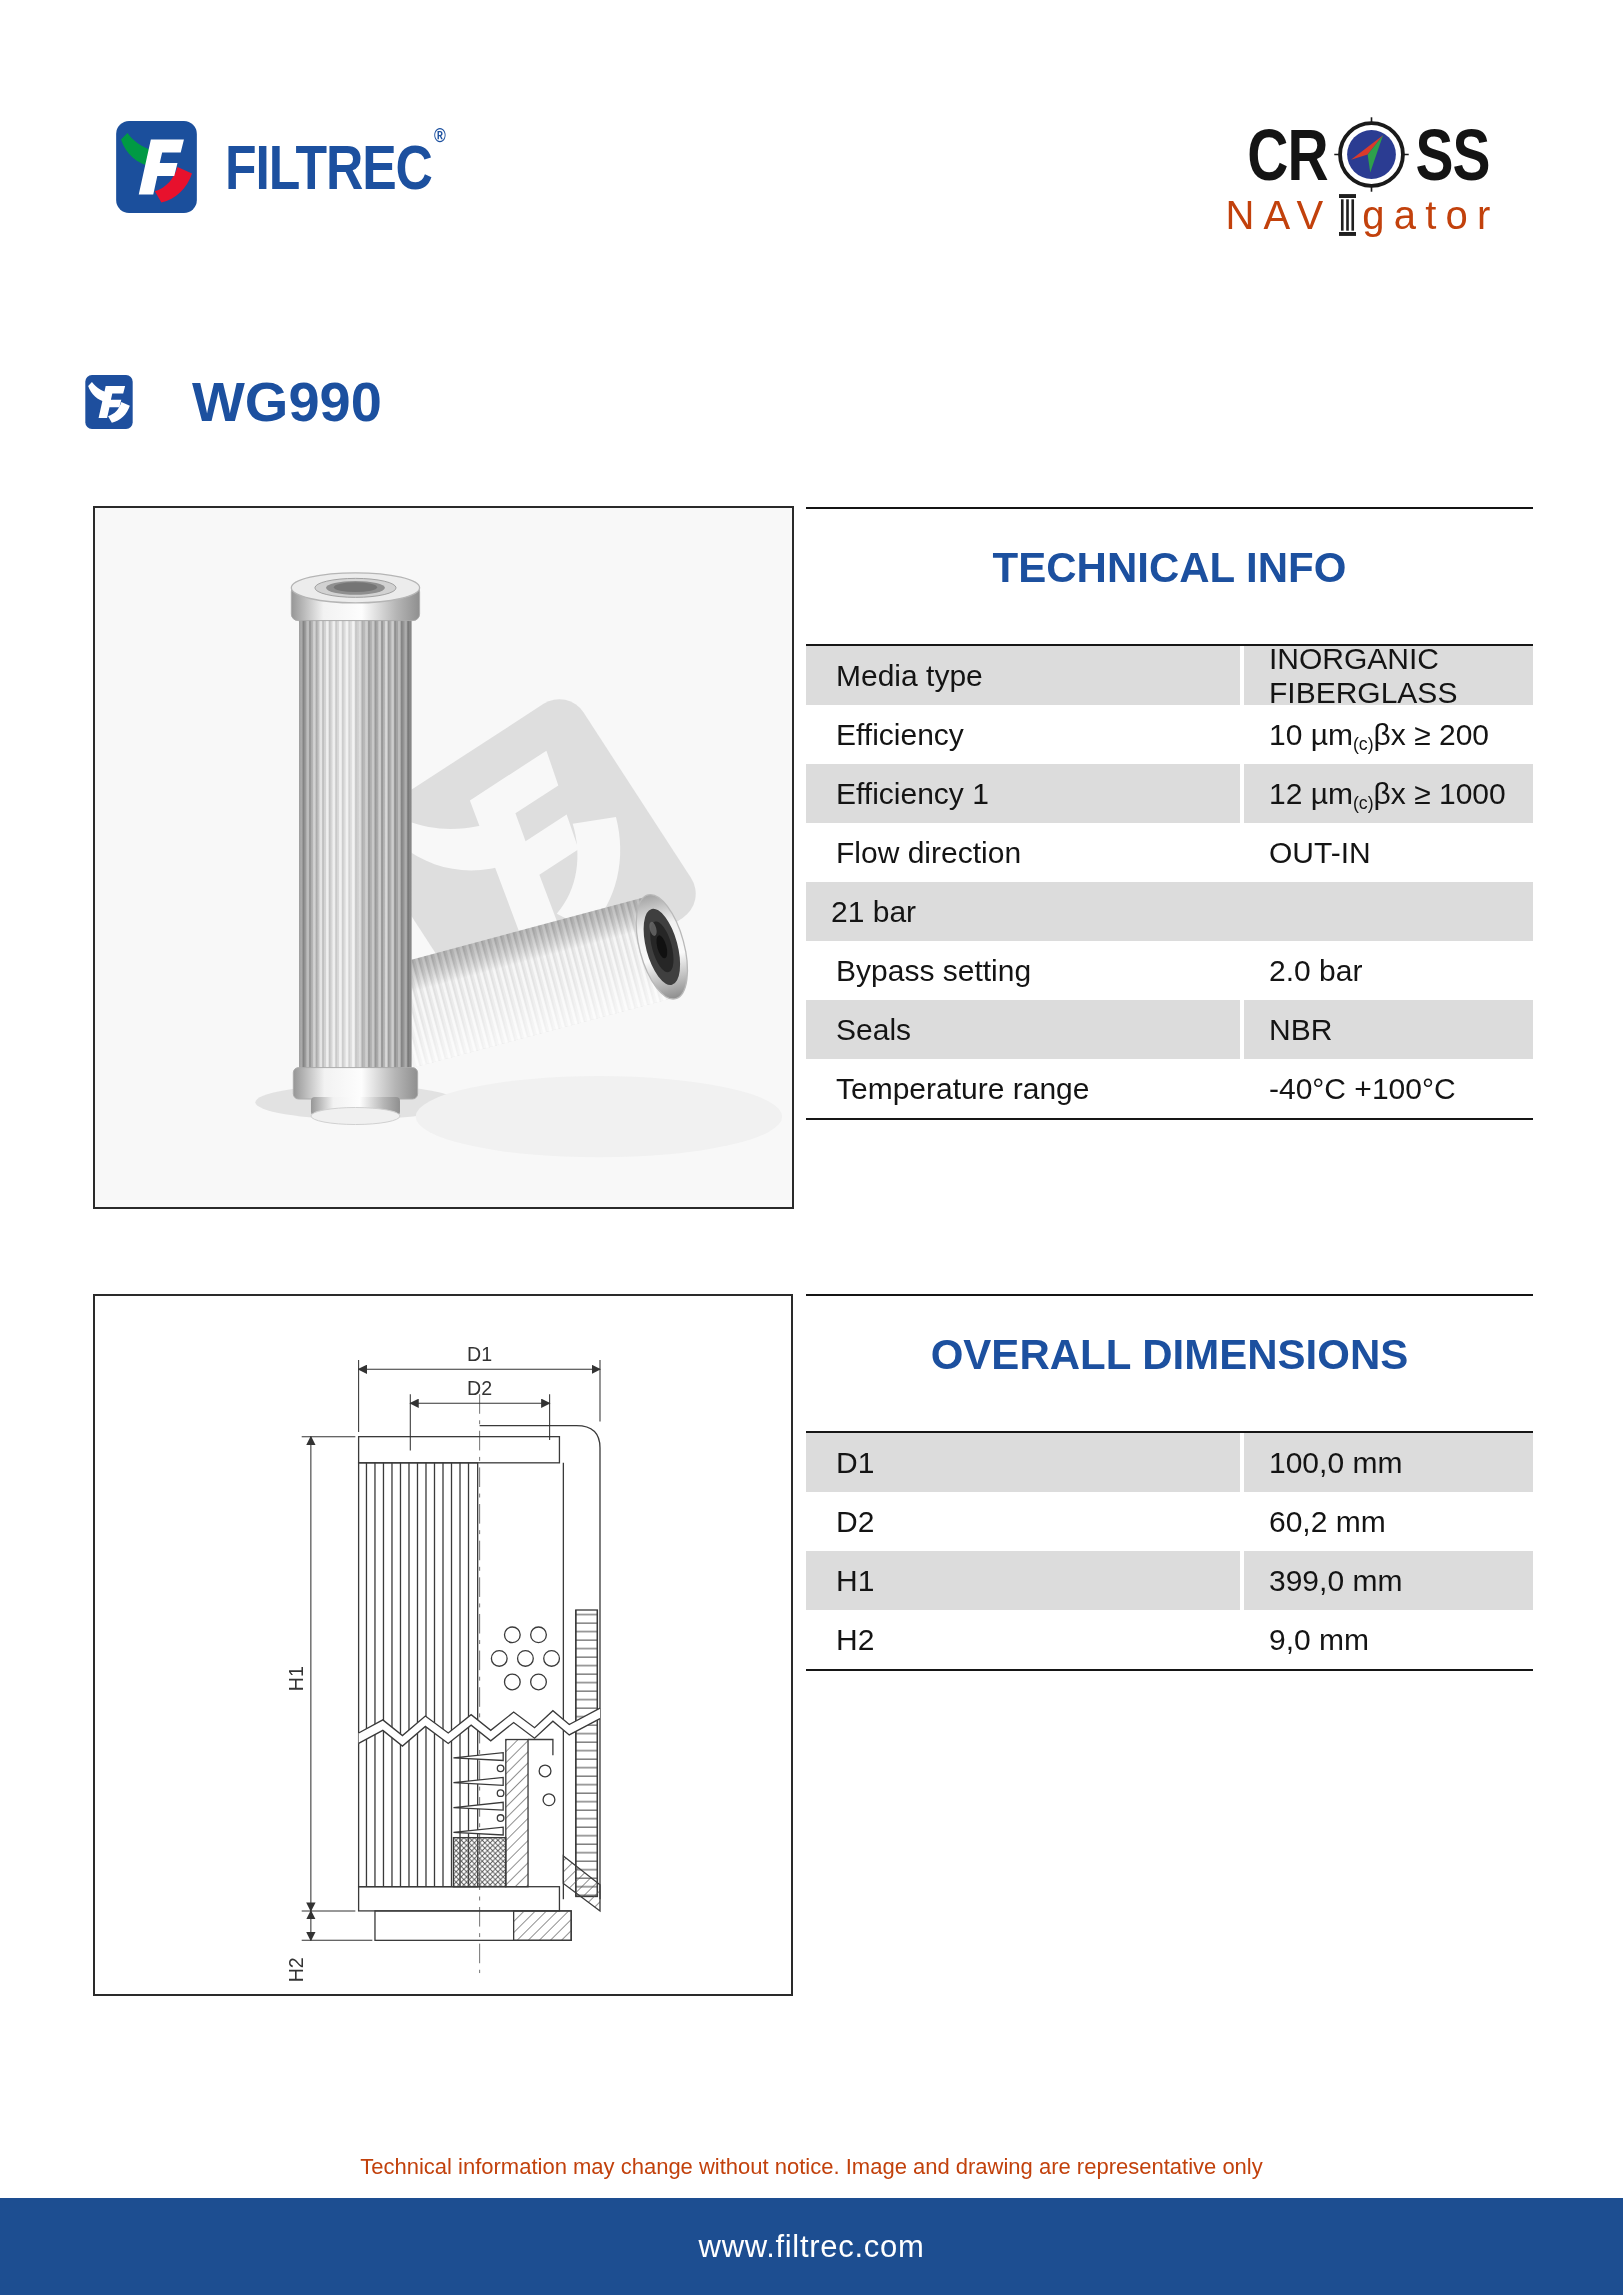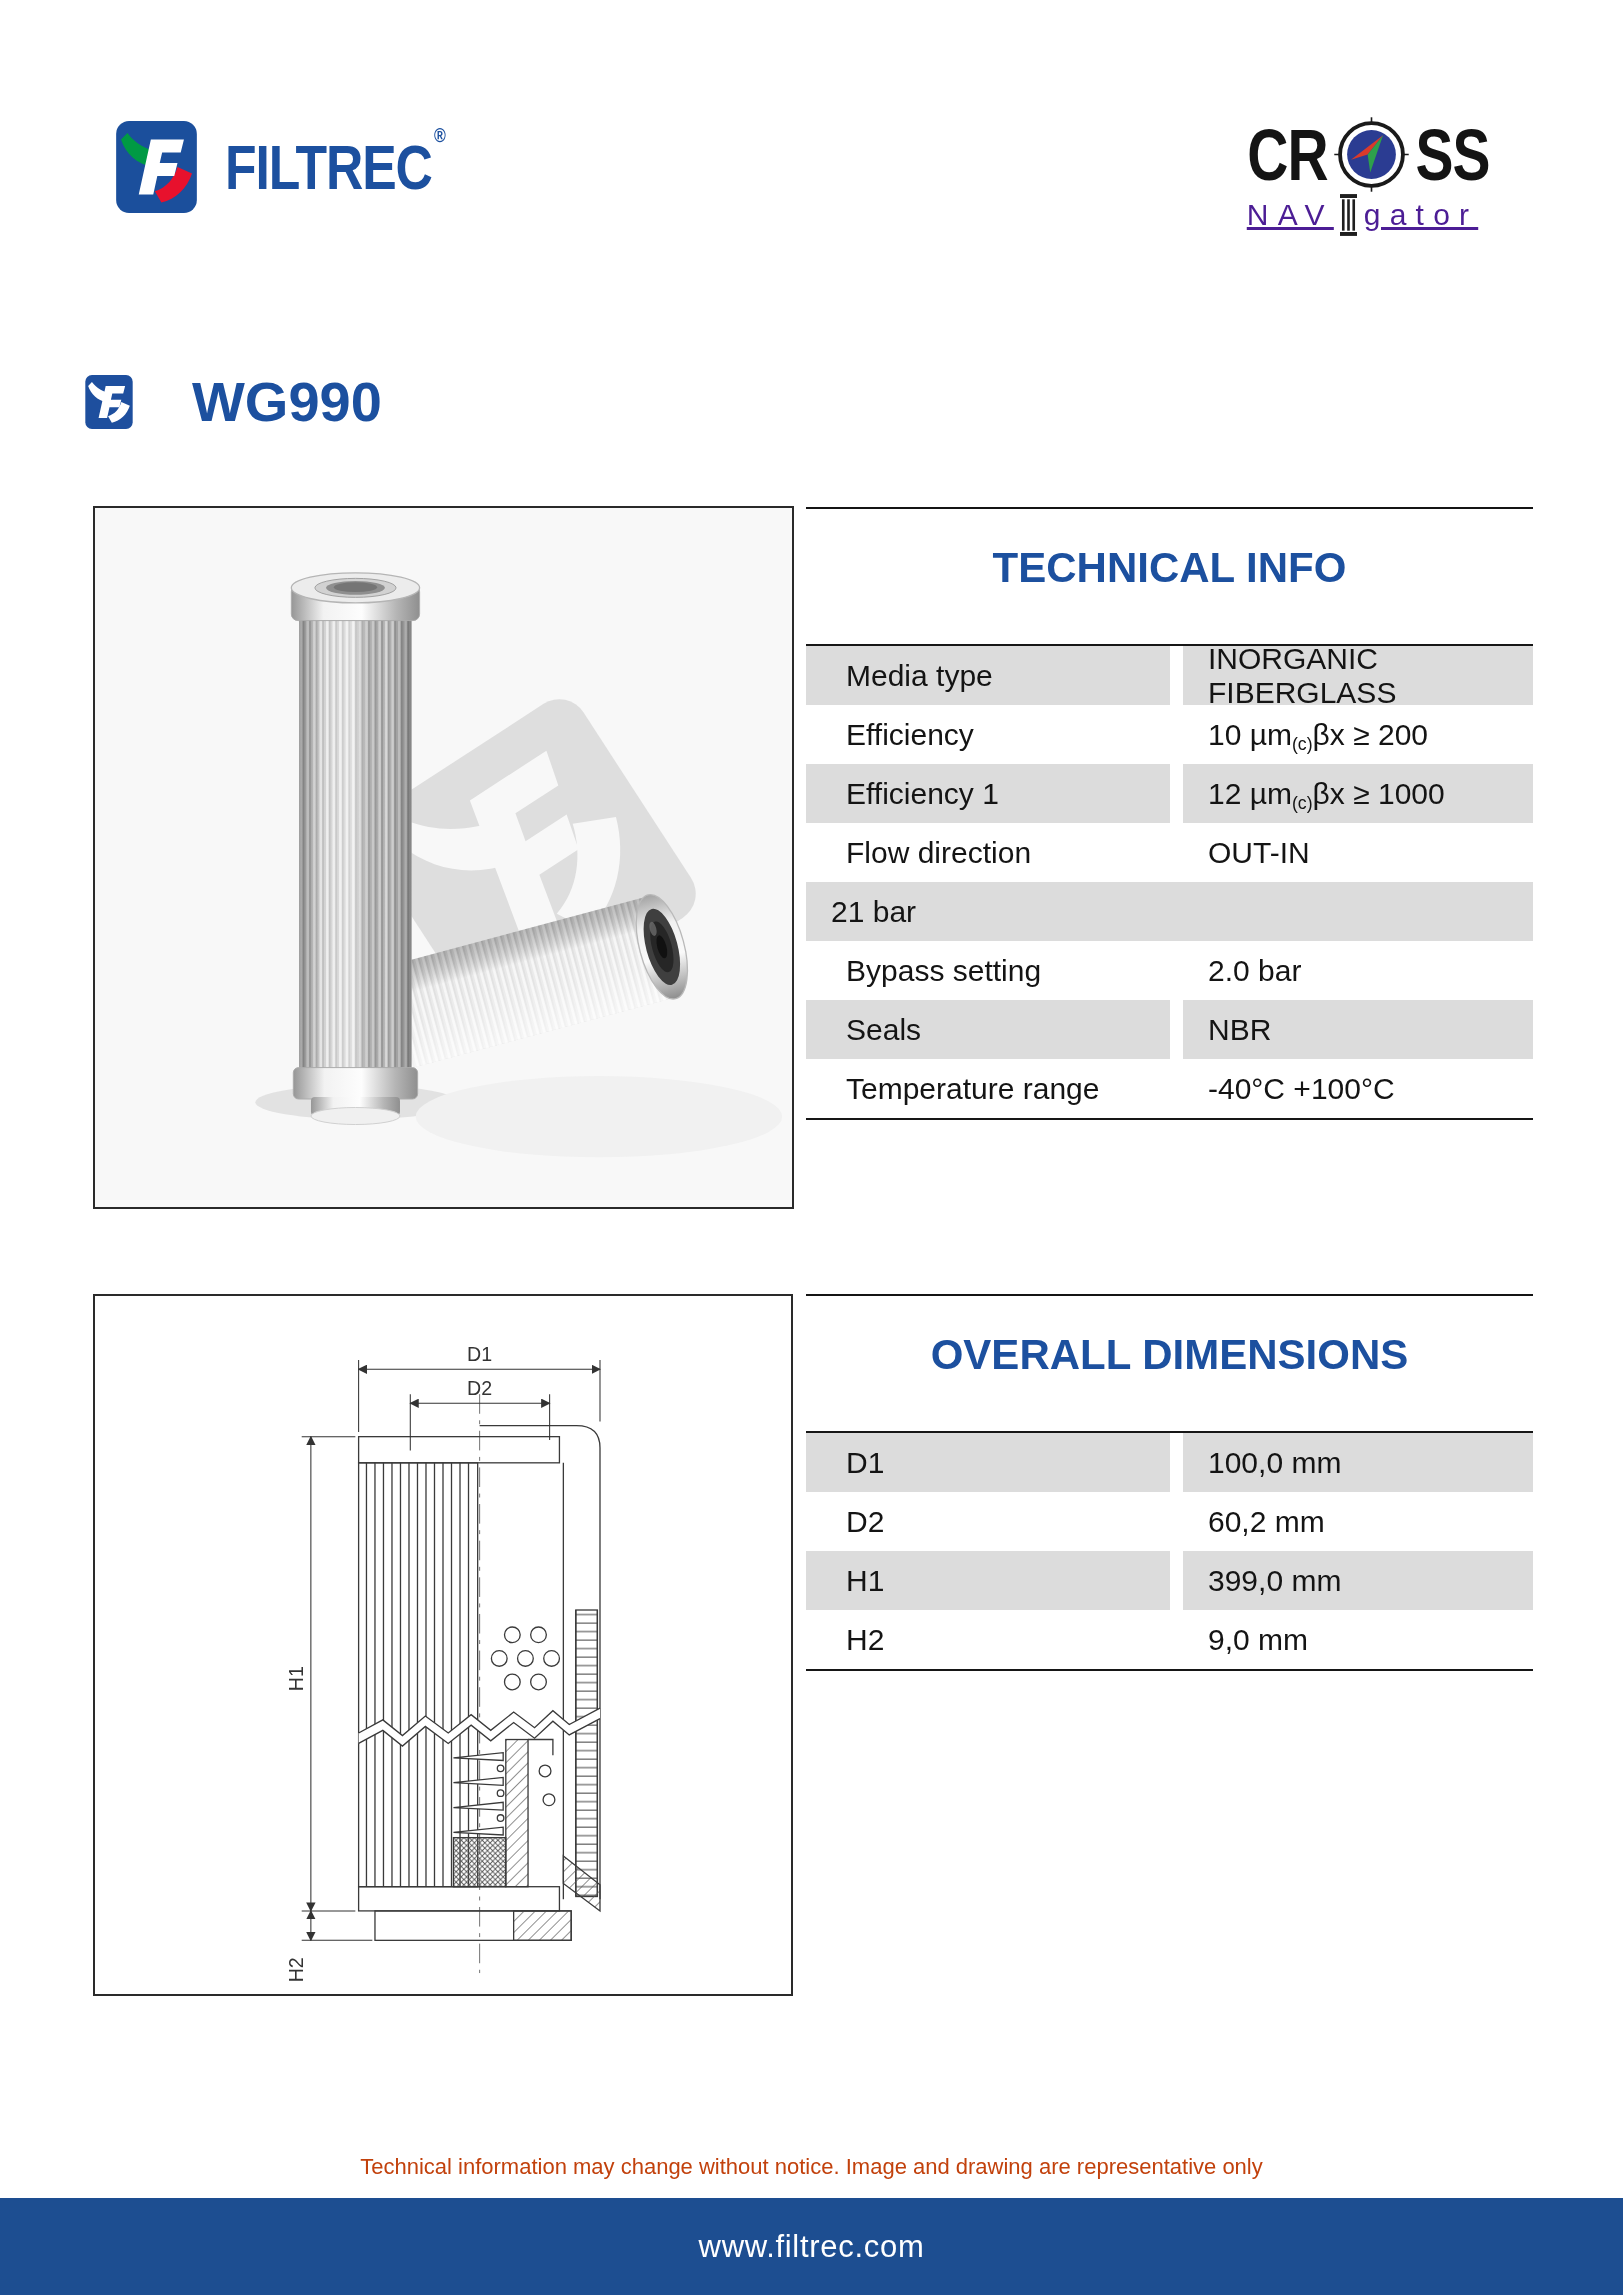--- a/index.html
+++ b/index.html
@@ -16,21 +16,21 @@
   .filtrec-mark{width:81px;height:92px;display:block;}
   .filtrec-word{margin-left:27.5px;font-size:63px;font-weight:bold;letter-spacing:-1.3px;
     color:var(--accent,#1c509f);transform:scaleX(.82);transform-origin:left center;line-height:1;}
   .filtrec-reg{font-size:19.6px;font-weight:bold;vertical-align:super;position:relative;top:-25px;left:2.6px;}
   .cross-logo{position:absolute;top:116px;right:123px;width:275px;text-align:left;}
   .cross-top{display:flex;align-items:center;justify-content:flex-end;}
   .cross-word{font-size:73px;font-weight:bold;color:#141414;letter-spacing:-1.3px;
     transform:scaleX(.78);transform-origin:center;line-height:1;}
   .compass{width:77px;height:77px;margin:0 -5.2px;flex:0 0 auto;}
   .cross-sub{display:flex;align-items:center;justify-content:center;margin-top:1.3px;gap:6.5px;}
-  .cross-sub-word{font-size:30px;letter-spacing:9.2px;color:#4c1d95;line-height:1;text-decoration:underline;}
+  .cross-sub-word{font-size:40px;letter-spacing:9.2px;color:#c2410c;line-height:1;}
   .column-glyph{width:17px;height:42px;}
   
   .part-title{position:absolute;left:84px;top:374px;display:flex;align-items:center;gap:27px;}
   .part-mark{width:50px;height:54px;display:block;}
   .part-name{margin-left:31px;font-size:56px;font-weight:bold;color:var(--accent,#1c509f);line-height:1;}
   
   .photo-box{position:absolute;left:93px;top:506px;width:697px;height:699px;
     border:2px solid #2a2a2a;background:#f8f8f8;}
   .drawing-box{position:absolute;left:93px;top:1294px;width:696px;height:698px;
     border:2px solid #2a2a2a;background:#ffffff;}
@@ -38,21 +38,21 @@
   
   .info-section{position:absolute;left:806px;width:727px;}
   .sec-tech{top:507px;}
   .sec-dims{top:1294px;}
   .section-rule{border-top:2.6px solid #141414;width:100%;}
   .section-title{margin-top:37px;text-align:center;font-size:42px;font-weight:bold;
     color:var(--accent,#1c509f);letter-spacing:0;line-height:1.05;}
   .dtable{margin-top:54px;border-top:2px solid #161616;border-bottom:2px solid #161616;}
   .trow{display:flex;height:59px;}
   .tcell{display:flex;align-items:center;font-size:30px;color:#141414;}
-  .tlabel{width:364px;padding-left:40px;box-sizing:border-box;margin-right:13px;}
+  .tlabel{width:434px;padding-left:30px;box-sizing:border-box;margin-right:4px;}
   .tvalue{flex:1;padding-left:25px;}
   .trow.alt .tcell{background:var(--rowgray,#dcdcdc);}
   .sub{font-size:17.7px;position:relative;top:9.8px;}
   
   .disclaimer{position:absolute;left:0;right:0;top:2154px;text-align:center;
     font-size:22px;color:#c2410c;}
   .footer-bar{position:absolute;left:0;right:0;bottom:0;height:97px;
     background:var(--bar,#1d4e91);display:flex;align-items:center;justify-content:center;}
   .footer-site{color:#ffffff;font-size:31px;letter-spacing:0.7px;}
 </style>

